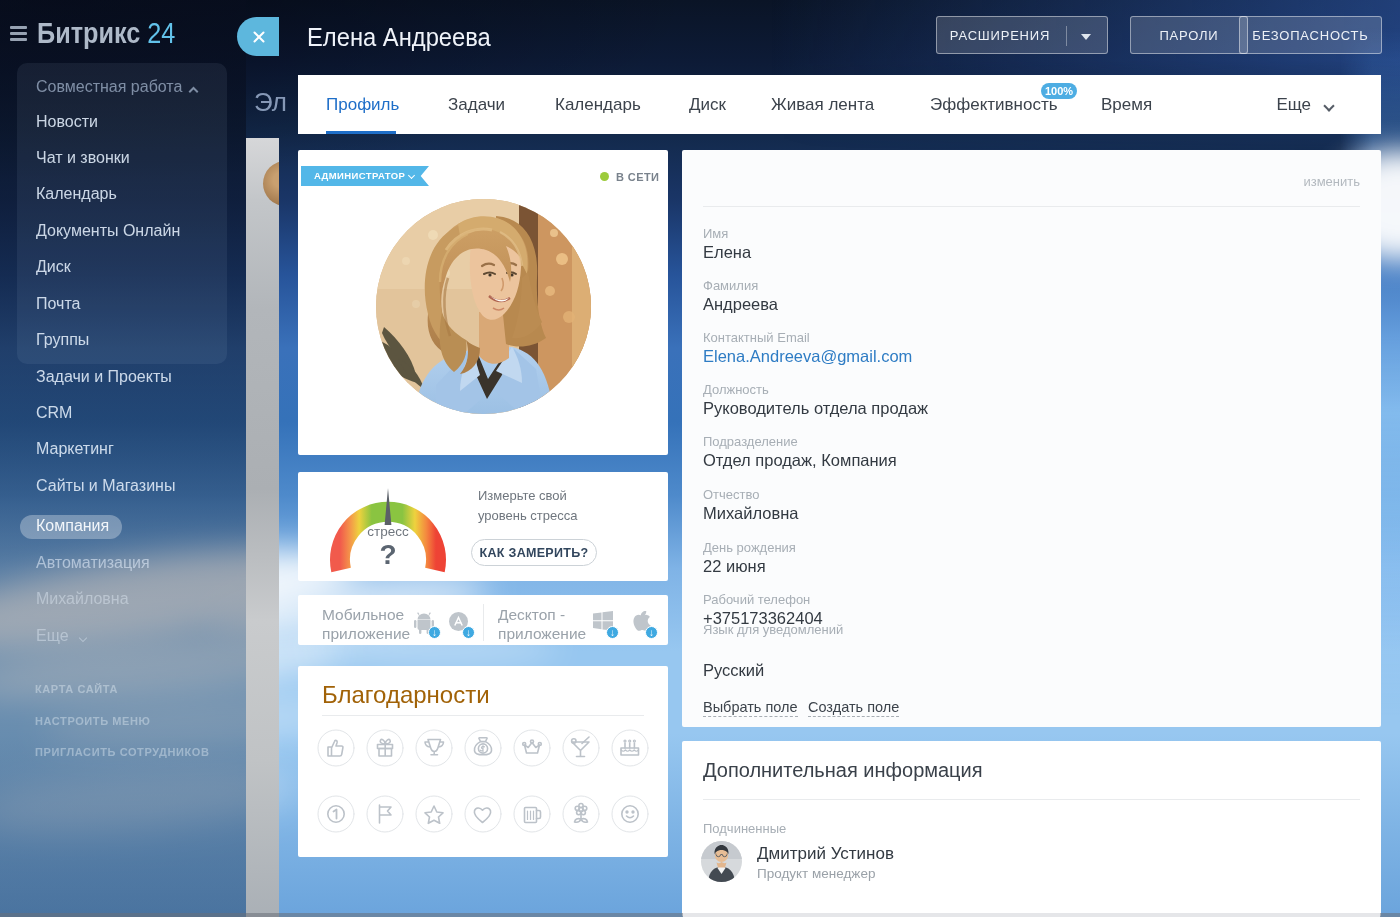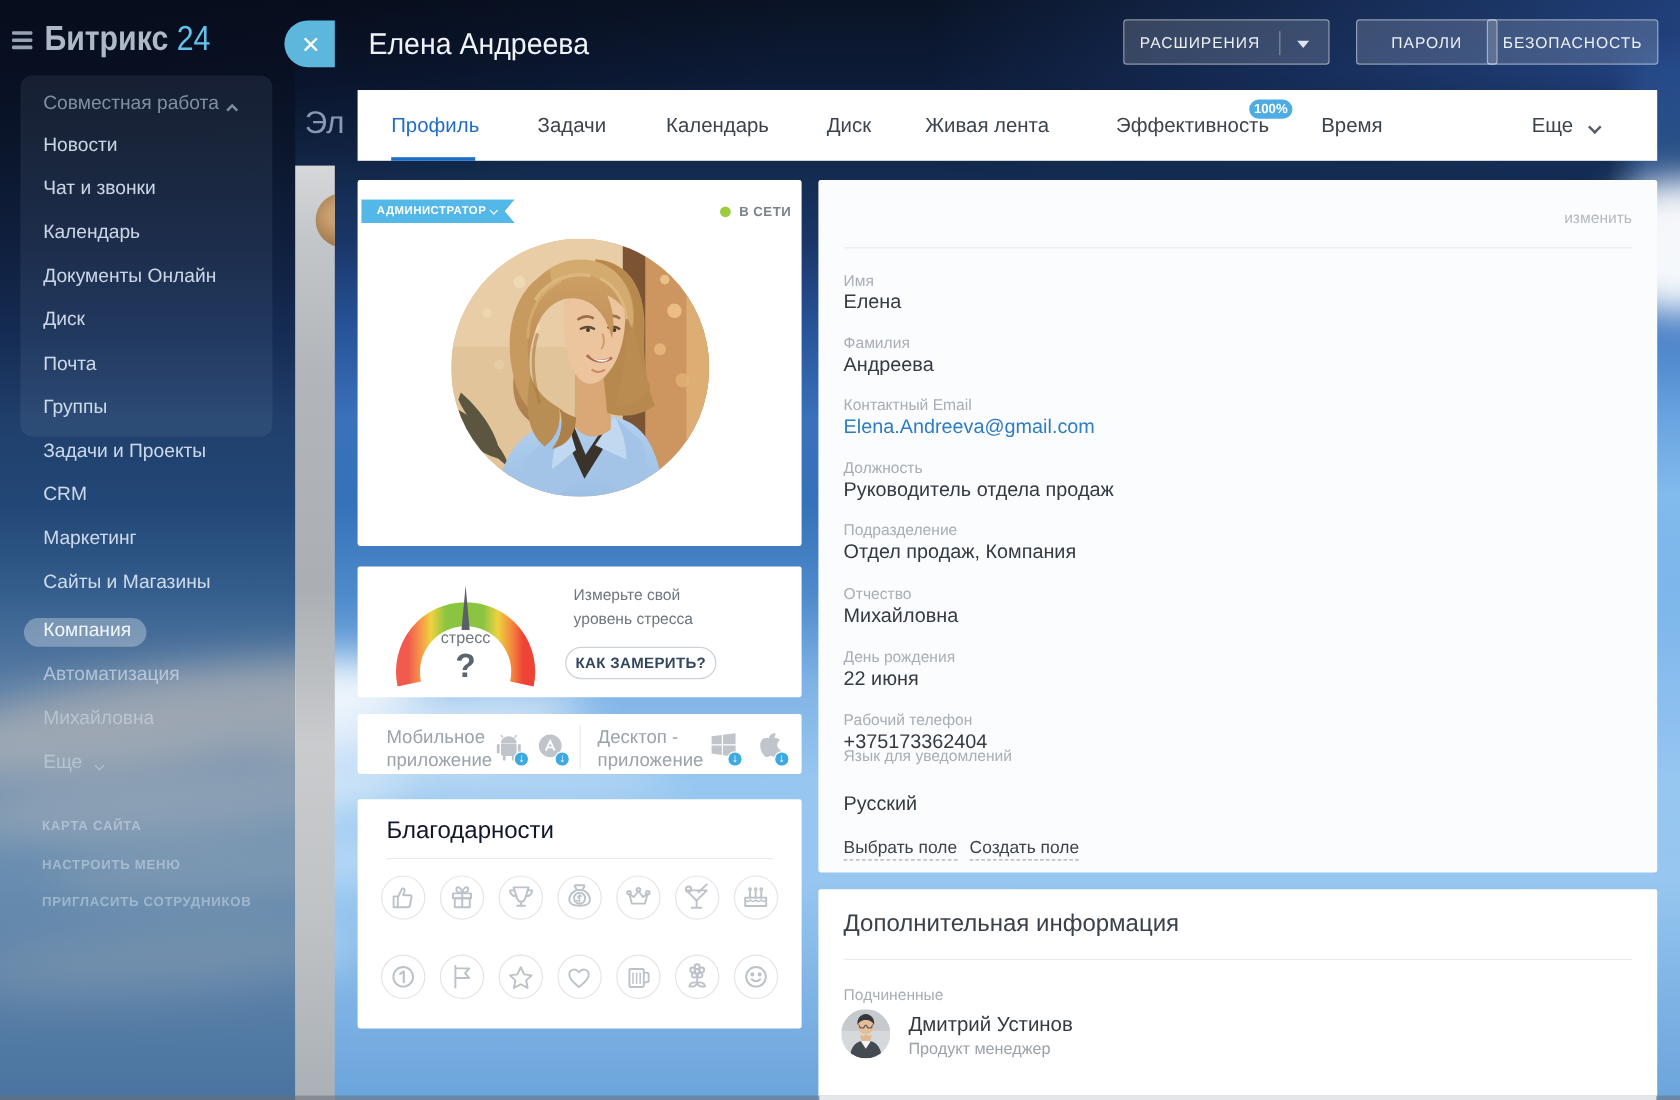--- a/index.html
+++ b/index.html
@@ -88,21 +88,21 @@
 #onlinetxt{position:absolute;left:318px;top:21px;font-size:11px;font-weight:700;color:#79828c;letter-spacing:.4px}
 #bigphoto{position:absolute;left:78px;top:49px;width:215px;height:215px;border-radius:50%;overflow:hidden}
 
 #stresstxt{position:absolute;left:180px;top:14px;font-size:13px;color:#6f767e;line-height:20px}
 #stressbtn{position:absolute;left:173px;top:67px;width:126px;height:27px;border:1px solid #ccd2d7;border-radius:14px;
 color:#32465d;font-size:12.5px;font-weight:700;letter-spacing:.3px;text-align:center;line-height:26px;background:#fff}
 
 .applbl{position:absolute;font-size:15.5px;color:#9aa2aa;line-height:19px}
 #sepline{position:absolute;left:185px;top:9px;width:1px;height:37px;background:#e8eaec}
 
-#thankstitle{position:absolute;left:24px;top:15px;font-size:20px;color:#0f172a}
+#thankstitle{position:absolute;left:24px;top:15px;font-size:24px;color:#a16207}
 #thanksdiv{position:absolute;left:24px;top:49px;width:322px;height:1px;background:#e9ebed}
 
 .ctitle{position:absolute;left:21px;top:18px;font-size:20px;color:#3a414a}
 #editlnk{position:absolute;right:21px;top:24px;font-size:13px;color:#b3b9bf}
 .cdiv{position:absolute;left:21px;width:657px;height:1px;background:#e9ebed}
 .flabel{position:absolute;left:21px;font-size:13px;color:#a7aeb5;white-space:nowrap}
 .fval{position:absolute;left:21px;font-size:16.5px;color:#333a42;white-space:nowrap}
 .fval.lnk{color:#2e7cc4}
 .dashlnk{position:absolute;top:549px;font-size:14.5px;color:#3c434b;border-bottom:1px dashed #a8aeb4;padding-bottom:1px}
 

